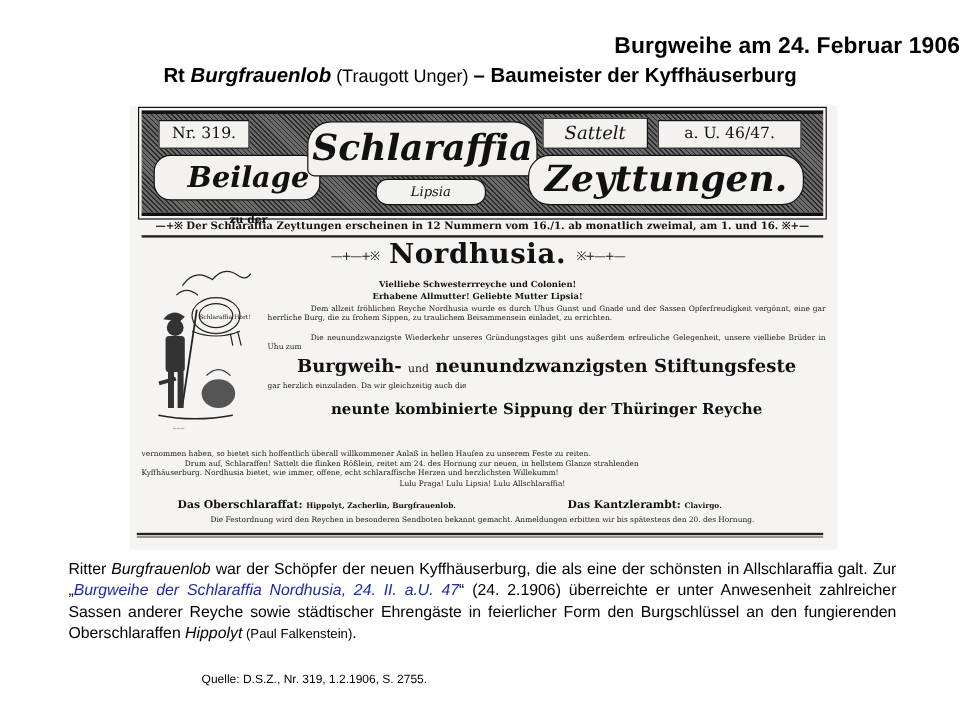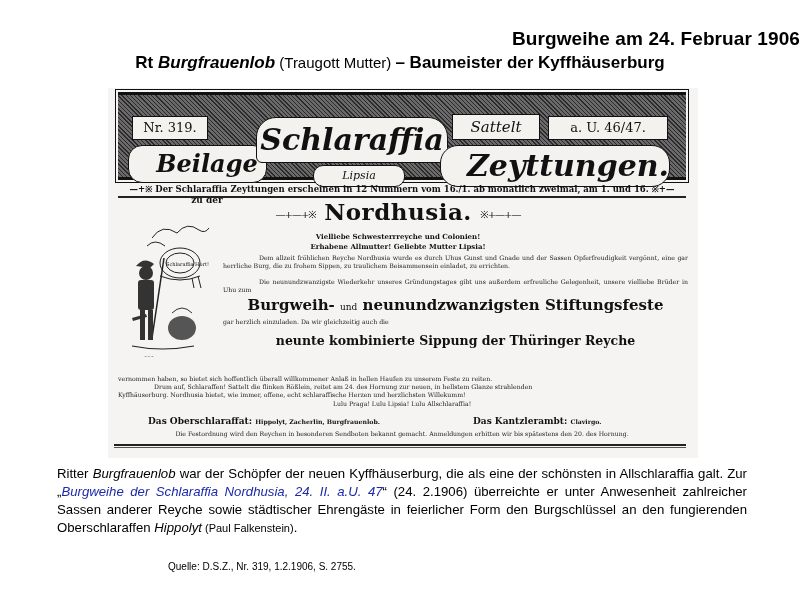--- a/index.html
+++ b/index.html
@@ -24,30 +24,30 @@
     background: #f6f4f2;
   }
   .masthead {
     position: absolute; left: 10px; top: 4px; width: 568px; height: 82px;
     background: repeating-linear-gradient(45deg, #2a2a2a 0 1px, #6a6a6a 1px 3px);
     border-top: 3px solid #111; border-bottom: 3px solid #111;
     outline: 1px solid #111; outline-offset: 2px;
   }
   .mh-box {
     position: absolute; background: #f4f2ef; border: 1px solid #111;
-    font-family: "DejaVu Serif", serif; color: #111; margin-top: 16px;
+    font-family: "DejaVu Serif", serif; color: #111;
   }
   .mh-nr { left: 14px; top: 5px; width: 74px; height: 22px; font-size: 13px; text-align: center; line-height: 22px; }
   .mh-beilage { left: 10px; top: 34px; width: 118px; height: 36px; font-size: 24px; font-weight: bold; line-height: 36px; text-align: center; border-radius: 14px; font-style: italic; padding-left: 19px; }
   .mh-beilage small { font-size: 9px; font-style: normal; vertical-align: top; }
   .mh-schlar { left: 138px; top: 6px; width: 190px; height: 44px; font-size: 30px; font-weight: bold; line-height: 44px; text-align: center; border-radius: 20px 20px 6px 6px; font-style: italic; }
   .mh-lipsia { left: 195px; top: 54px; width: 90px; height: 20px; font-size: 11px; line-height: 20px; text-align: center; border-radius: 10px; font-style: italic; }
   .mh-jahrung { left: 334px; top: 3px; width: 86px; height: 24px; font-size: 15px; line-height: 24px; text-align: center; font-style: italic; }
   .mh-au { left: 430px; top: 5px; width: 118px; height: 22px; font-size: 13px; line-height: 22px; text-align: center; }
-  .mh-zeyt { left: 322px; top: 34px; width: 228px; height: 40px; font-size: 30px; font-weight: bold; line-height: 40px; text-align: right; border-radius: 18px; font-style: italic; }
+  .mh-zeyt { left: 322px; top: 34px; width: 228px; height: 40px; font-size: 30px; font-weight: bold; line-height: 40px; text-align: center; border-radius: 18px; font-style: italic; }
 
   .freq {
     position: absolute; left: 10px; top: 94px; width: 568px; height: 14px;
     font-family: "DejaVu Serif", serif; font-size: 8.5px; font-weight: bold; line-height: 14px;
     text-align: center; color: #111; white-space: nowrap;
     border-bottom: 2px solid #222;
   }
 
   .figure {
     position: absolute; left: 14px; top: 130px; width: 92px; height: 145px;
@@ -103,21 +103,21 @@
   .desc .highlight { color: #1c2aa8; font-weight: normal; font-style: italic; }
   .desc .small { font-size: 11px; }
   .source {
     position: absolute; left: 168px; top: 561px; font-size: 10px; color: #000;
   }
 </style>
 </head>
 <body>
 
 <div class="title">Burgweihe am 24. Februar 1906</div>
-<div class="subtitle"><span>Rt </span><i>Burgfrauenlob</i><span class="normal"> (Traugott Mutter) </span><span> – Baumeister der Kyffhäuserburg</span></div>
+<div class="subtitle"><span>Rt </span><i>Burgfrauenlob</i><span class="normal"> (Traugott Unger) </span><span> – Baumeister der Kyffhäuserburg</span></div>
 
 <div class="scan">
   <div class="masthead">
     <div class="mh-box mh-nr">Nr. 319.</div>
     <div class="mh-box mh-beilage"><span>Beilage</span> <small>zu der</small></div>
     <div class="mh-box mh-schlar">Schlaraffia</div>
     <div class="mh-box mh-lipsia">Lipsia</div>
     <div class="mh-box mh-jahrung">Sattelt</div>
     <div class="mh-box mh-au">a. U. 46/47.</div>
     <div class="mh-box mh-zeyt">Zeyttungen.</div>

